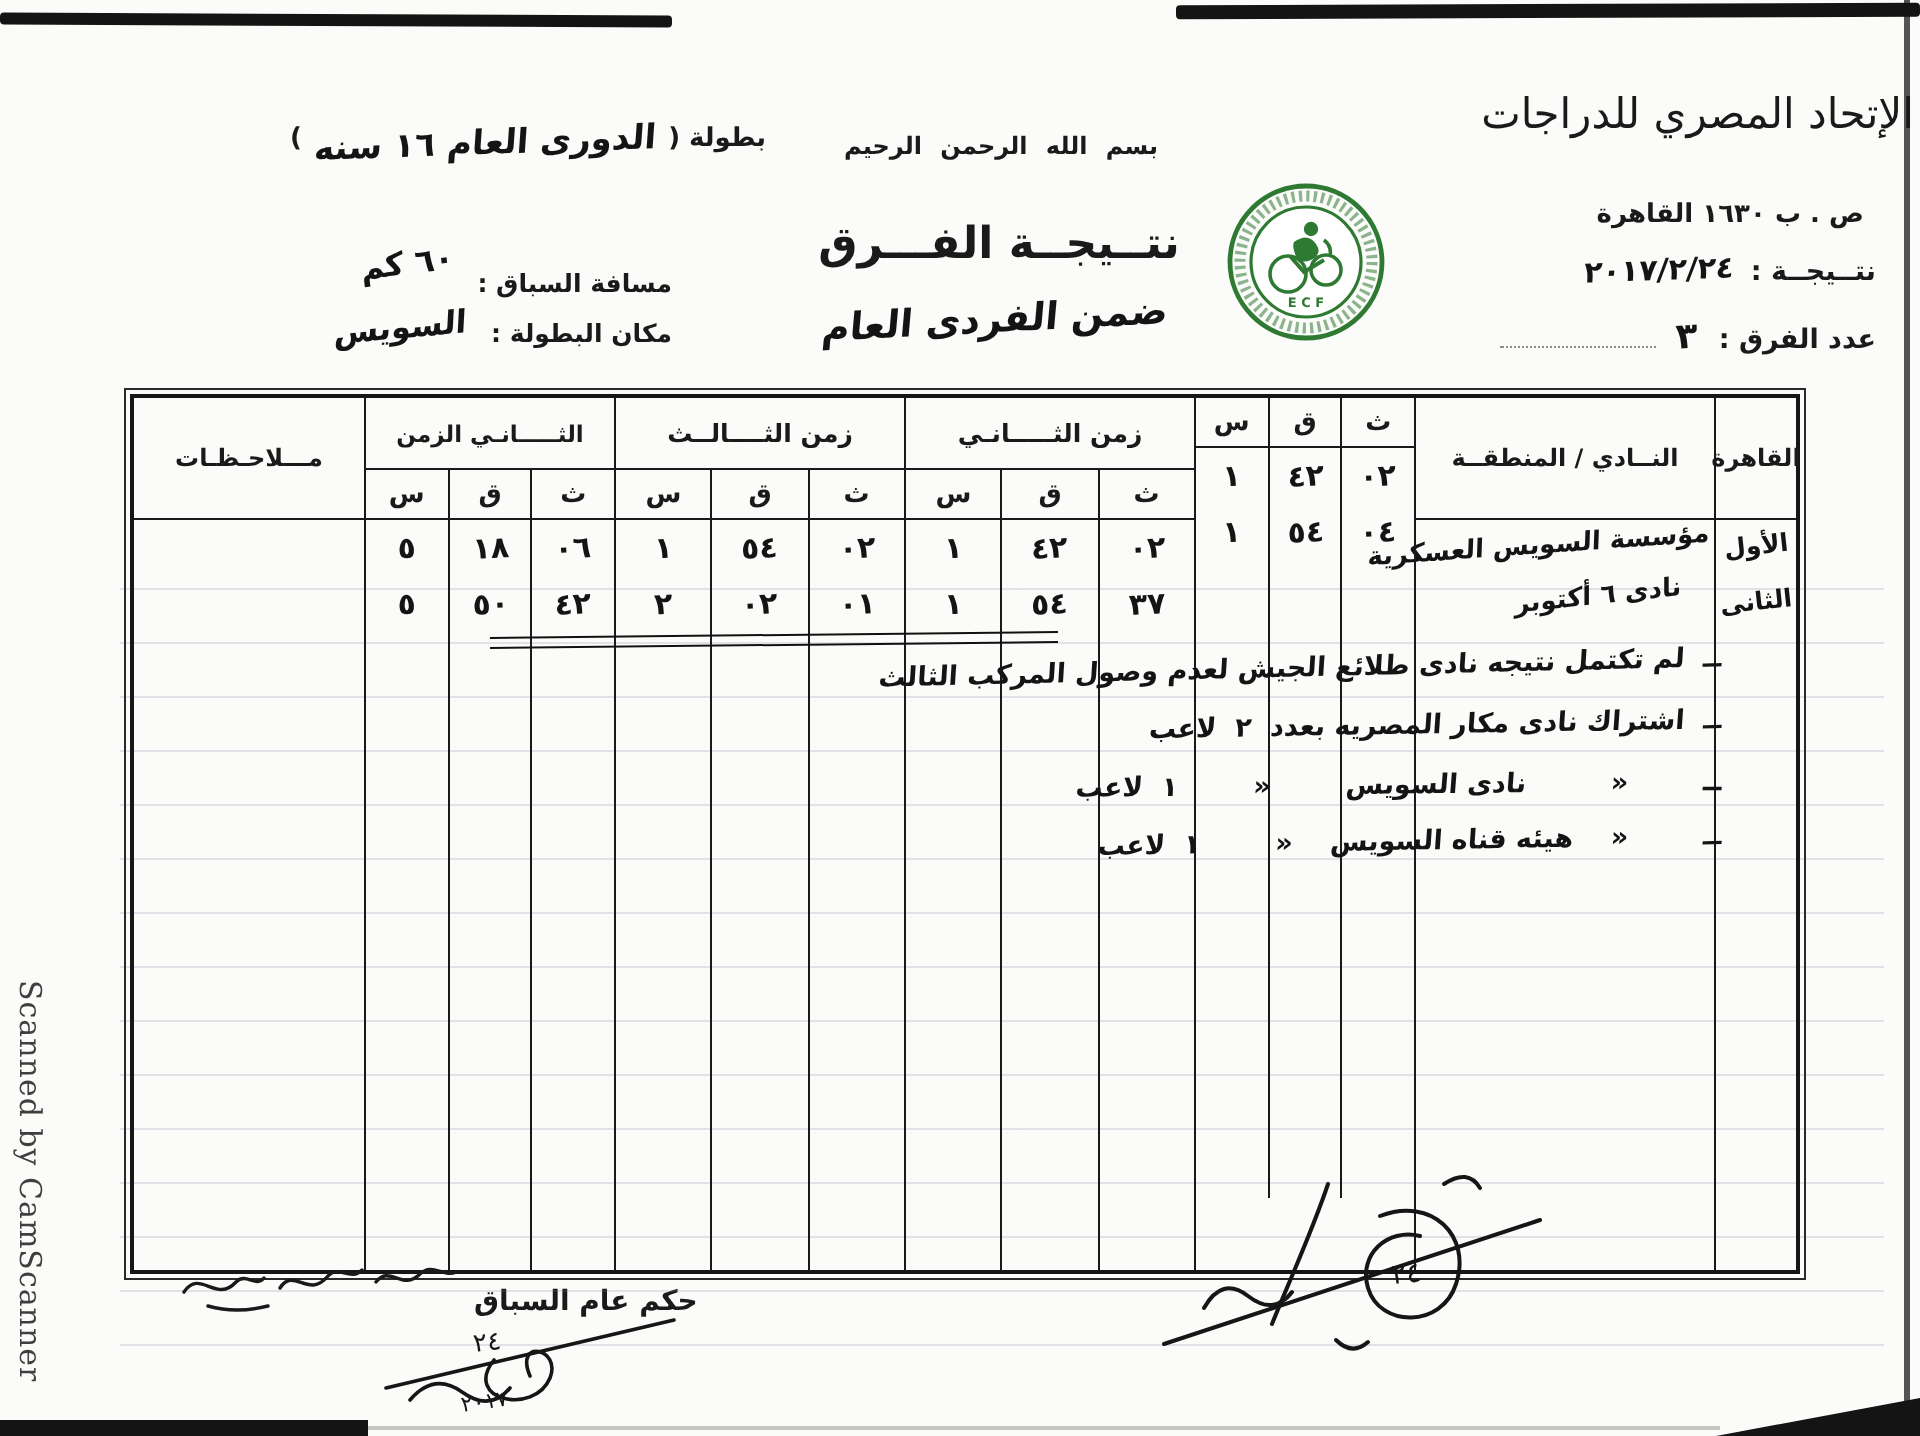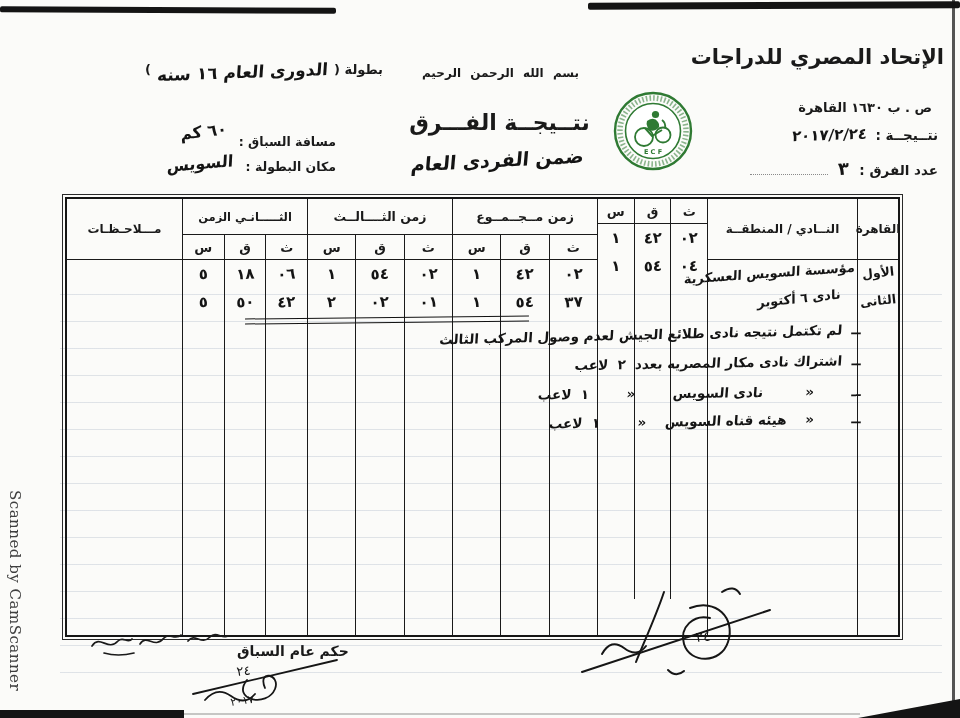--- a/index.html
+++ b/index.html
@@ -27,21 +27,21 @@
   #watermark {
     left:6px; top:490px; writing-mode: vertical-rl;
     font-family:"DejaVu Serif", serif; font-size:15px; color:#3f3f3f; letter-spacing:.5px;
   }
   #ruled-lines {
     left:60px; top:268px; width:882px; height:430px; z-index:1; pointer-events:none;
     background: repeating-linear-gradient(to bottom, transparent 0 26px, rgba(110,130,160,.20) 26px 27px);
   }
 
   
-  #org-name { right:16px; top:45px; font-size:21px; font-weight:700; }
+  #org-name { right:3px; top:45px; font-size:21px; font-weight:400; }
   #po-box   { right:28px; top:100px; font-size:13px; }
   #date-line  { right:22px; top:126px; display:flex; gap:8px; align-items:baseline; }
   #teams-line { right:22px; top:158px; display:flex; gap:10px; align-items:baseline; }
   .hdr-label { font-size:13.5px; font-weight:700; }
   #date-value { font-size:15px; transform:rotate(-2deg) skewX(-6deg); font-weight:600; }
   #teams-value { font-size:18px; transform:rotate(-4deg); font-weight:600; }
   .dotline { display:inline-block; width:78px; border-bottom:1px dotted #8a8a8a; height:12px; }
 
   #basmala { left:408px; top:66px; width:185px; text-align:center; font-size:12px; word-spacing:5px; }
   #title   { left:402px; top:110px; width:195px; text-align:center; font-size:22px; font-weight:700; }
@@ -191,21 +191,21 @@
         </div>
         <div class="subcol">
           <div class="subhead printed">س</div>
           <div class="cell hand">١</div>
           <div class="cell hand">١</div>
         </div>
       </div>
     </div>
 
     <div class="col" style="width:145px">
-      <div class="tgroup-head printed">زمن مــجــمــوع</div>
+      <div class="tgroup-head printed">زمن الثـــــانـي</div>
       <div class="subrow">
         <div class="subcol">
           <div class="subhead printed">ث</div>
           <div class="cell hand">٠٢</div>
           <div class="cell hand">٣٧</div>
         </div>
         <div class="subcol">
           <div class="subhead printed">ق</div>
           <div class="cell hand">٤٢</div>
           <div class="cell hand">٥٤</div>

